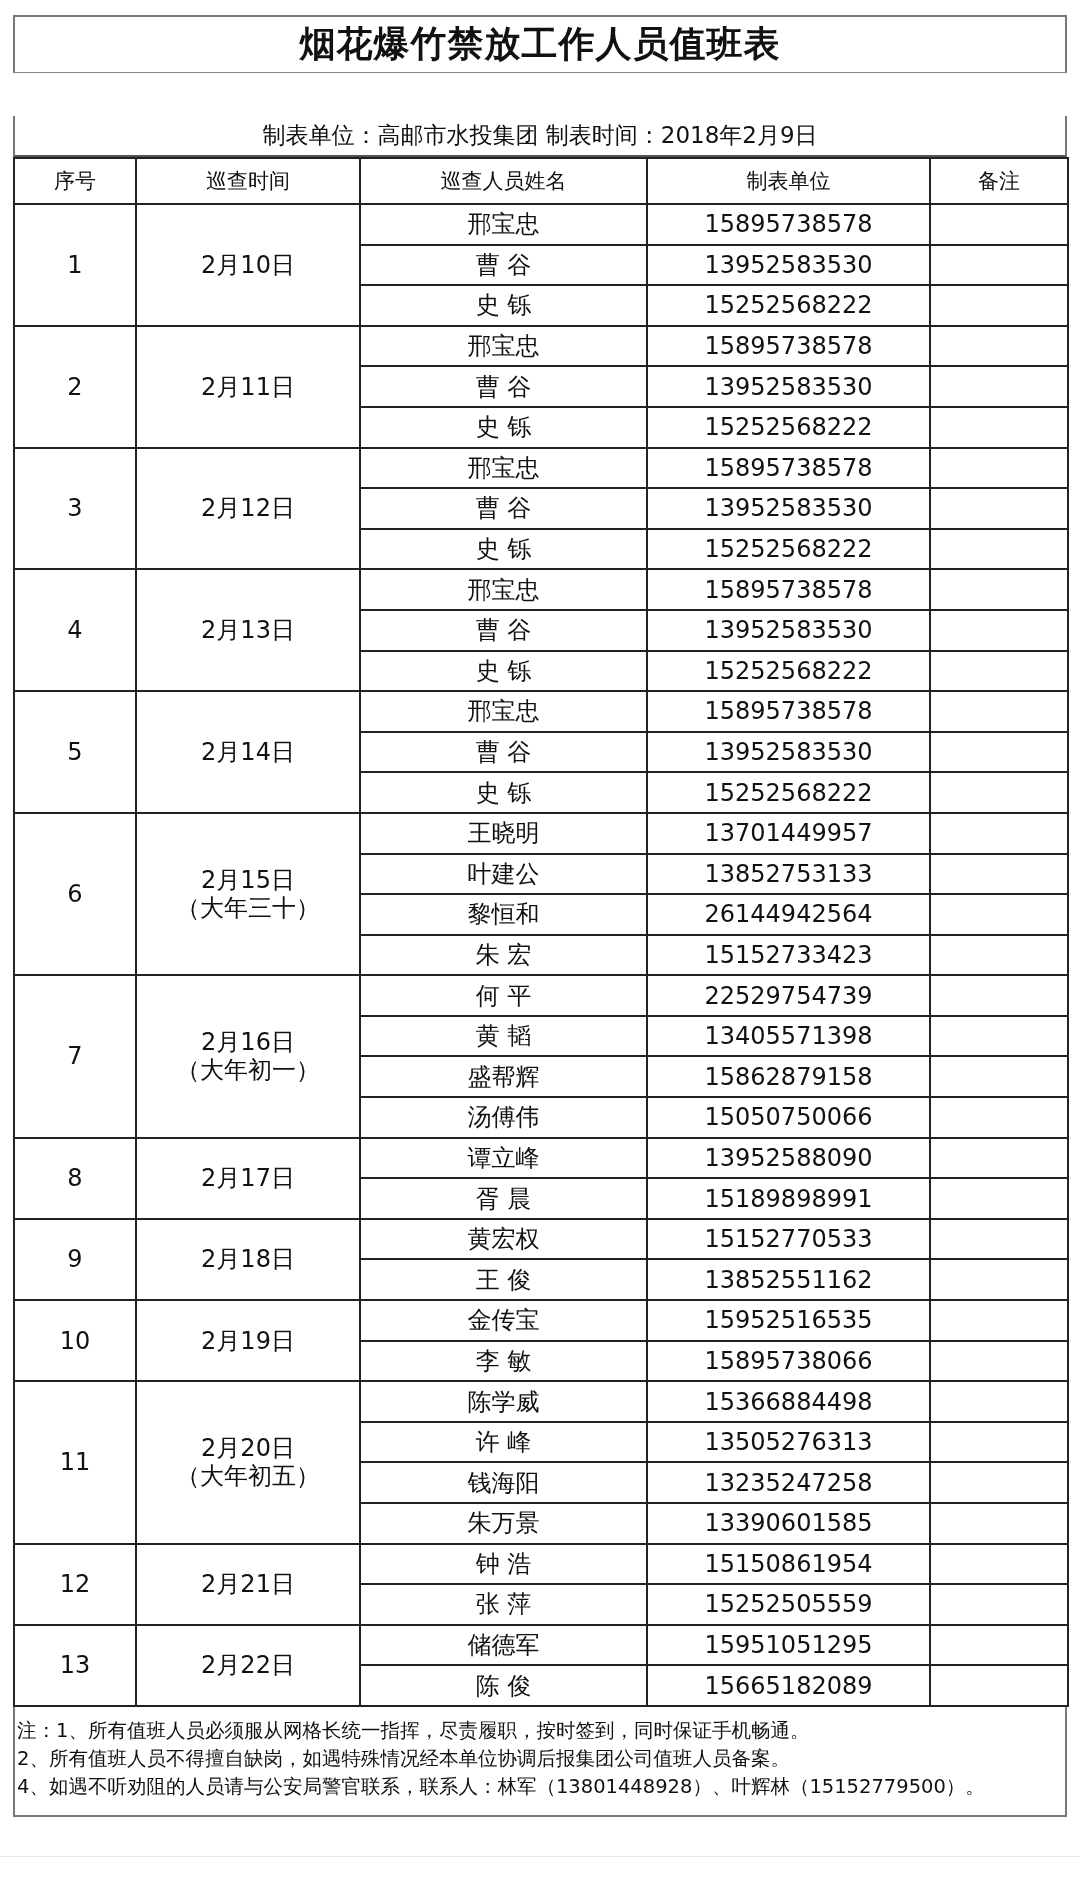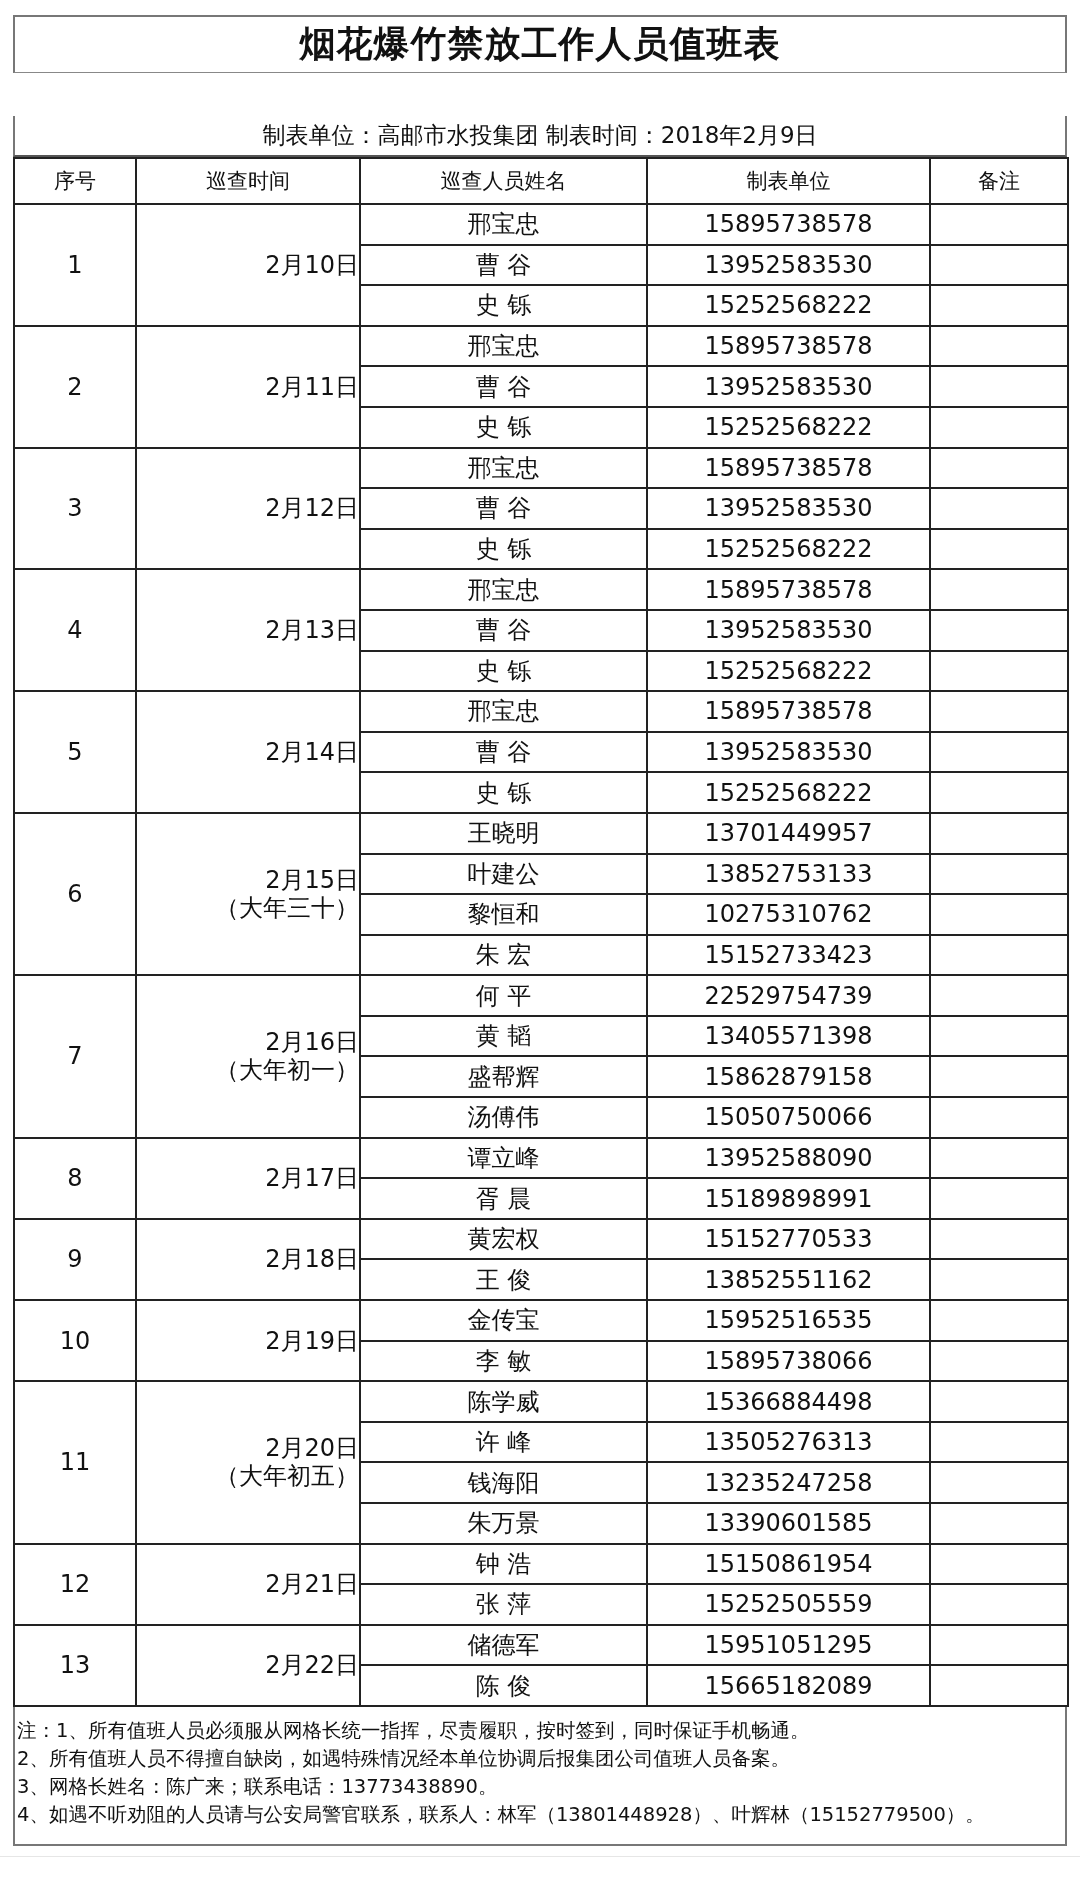--- a/index.html
+++ b/index.html
@@ -12,22 +12,22 @@
   .subtitle-row { height: 41px; border-left: 2px solid #777; border-right: 2px solid #777;
                   border-bottom: 2px solid #555; box-sizing: border-box;
                   display: flex; align-items: center; justify-content: center; font-size: 23px; margin-top: 43px; }
   table.grid { border-collapse: collapse; width: 1054px; table-layout: fixed; }
   table.grid td, table.grid th { border: 2px solid #222; padding: 0; text-align: center;
                                  vertical-align: middle; }
   table.grid th { height: 44px; font-weight: normal; font-size: 21px; }
   table.grid td { height: 38.6px; font-size: 24px; line-height: 28px; }
   col.c-seq { width: 122px; } col.c-date { width: 224px; } col.c-name { width: 287px; }
   col.c-phone { width: 283px; } col.c-note { width: 138px; }
-  .date-sub { display: block; text-align: right; }
-  .notes { border: 2px solid #777; border-top: none; height: 139px; box-sizing: border-box;
+  .date-sub { display: block; }
+  .notes { border: 2px solid #777; border-top: none; height: 110px; box-sizing: border-box;
            padding: 10px 0 8px 2px; font-size: 19.5px; line-height: 28px; }
   .notes div { white-space: nowrap; }
   .bottom-rule { position: absolute; left: 0; top: 1856px; width: 1080px; height: 1px; background: #e6e6e6; }
 </style>
 </head>
 <body>
 
 <div class="sheet">
   <div class="title-row">烟花爆竹禁放工作人员值班表</div>
   <div class="subtitle-row">制表单位：高邮市水投集团 制表时间：2018年2月9日</div>
@@ -155,21 +155,21 @@
           <td>13701449957</td>
           <td></td>
         </tr>
         <tr>
           <td>叶建公</td>
           <td>13852753133</td>
           <td></td>
         </tr>
         <tr>
           <td>黎恒和</td>
-          <td>10275310762</td>
+          <td>26144942564</td>
           <td></td>
         </tr>
         <tr>
           <td>朱 宏</td>
           <td>15152733423</td>
           <td></td>
         </tr>
         <tr>
           <td rowspan="4">7</td>
           <td rowspan="4">
@@ -289,18 +289,17 @@
           <td>陈 俊</td>
           <td>15665182089</td>
           <td></td>
         </tr>
       </tbody>
   </table>
 
   <div class="notes">
     <div>注：1、所有值班人员必须服从网格长统一指挥，尽责履职，按时签到，同时保证手机畅通。</div>
     <div> 2、所有值班人员不得擅自缺岗，如遇特殊情况经本单位协调后报集团公司值班人员备案。</div>
-    <div> 3、网格长姓名：陈广来；联系电话：13773438890。</div>
     <div> 4、如遇不听劝阻的人员请与公安局警官联系，联系人：林军（13801448928）、叶辉林（15152779500）。</div>
   </div>
 </div>
 
 <div class="bottom-rule"></div>
 
 </body></html>

